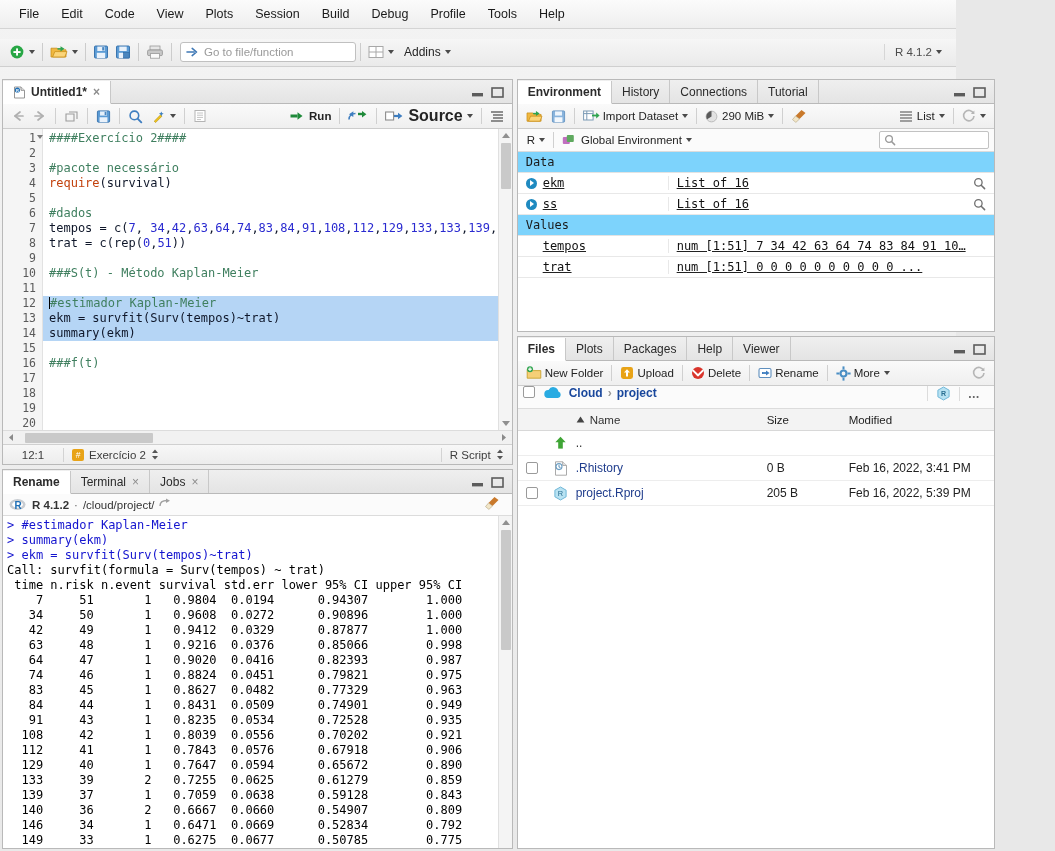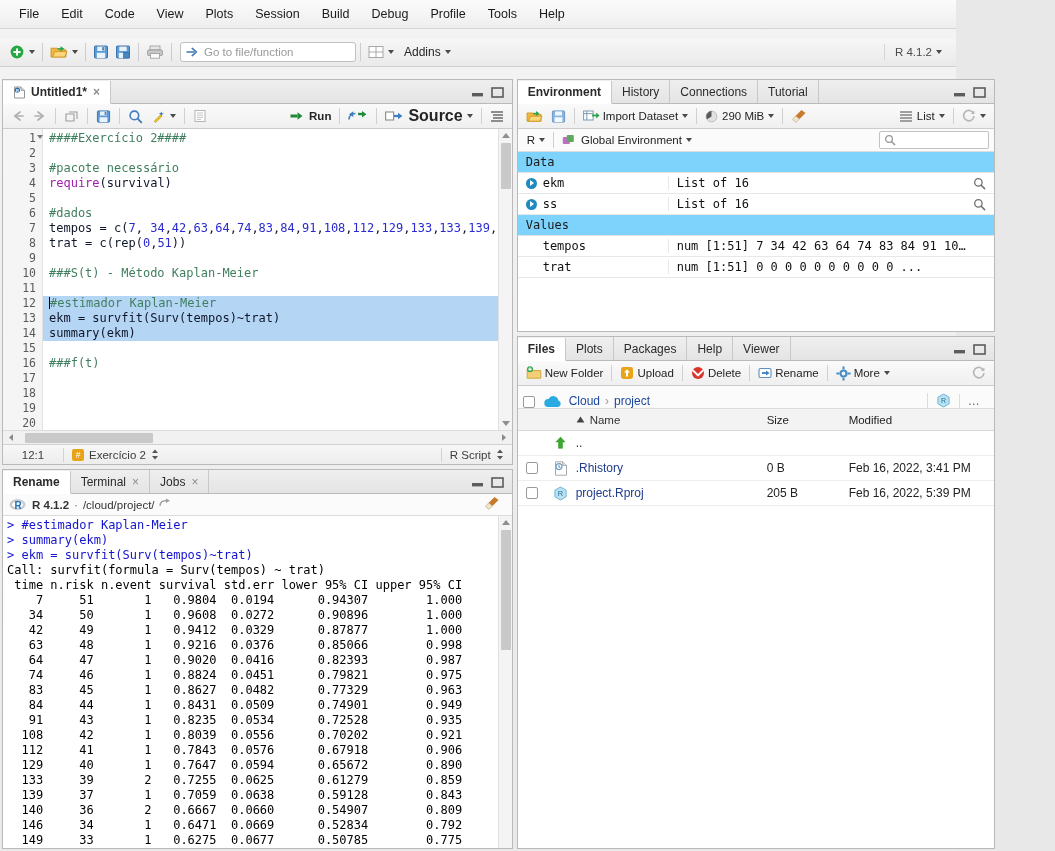--- a/index.html
+++ b/index.html
@@ -63,21 +63,21 @@
            text-align:right; }
   .gutter div{ height:15px; line-height:15px; font-family:"DejaVu Sans Mono",monospace;
                font-size:11.5px; color:#5a5a5a; padding-right:6px; position:relative; }
   .gutter div .fold{ position:absolute; right:-1px; top:4px; width:0;height:0;
         border-left:3px solid transparent;border-right:3px solid transparent;border-top:4px solid #7a7a7a;}
   .code{ flex:1; padding-top:2px; overflow:hidden; position:relative; }
   .code .ln{ height:15px; line-height:15px; font-family:"DejaVu Sans Mono",monospace;
              font-size:12px; white-space:pre; padding-left:6px; color:#000; }
   .code .ln.sel{ background:#b5d5f5; }
   .cmt{ color:#3f7f5f; }
-  .kw{ color:#a21caf;margin-top:28px; }
+  .kw{ color:#c2410c;margin-top:28px; }
   .num{ color:#2a2ad0; }
   .fn{ color:#0f172a; }
   .caretbar{ display:inline-block; width:1px; height:12px; background:#000; vertical-align:-2px; }
 
   .vscroll{ position:absolute; right:0; top:0; bottom:0; width:14px; background:#f4f4f4;
             border-left:1px solid #e0e0e0; }
   .vscroll .thumb{ position:absolute; left:2px; width:10px; background:#c9c9c9; border-radius:1px; }
   .vscroll .arr{ position:absolute; left:3px; width:0;height:0;
         border-left:4px solid transparent;border-right:4px solid transparent; }
   .hscroll{ height:14px; background:#f1f1f1; border-top:1px solid #dcdcdc; position:relative; display:flex; align-items:center;}
@@ -100,33 +100,33 @@
   
   .envbar2{ height:23px; display:flex; align-items:center; padding:0 5px; background:#fbfbfb;
             border-bottom:1px solid #dcdcdc; }
   .searchbox{ margin-left:auto; width:110px; height:18px; background:#fff; border:1px solid #c2c2c2;
               border-radius:2px; display:flex; align-items:center; padding:0 4px; }
   .envtable{ flex:1; overflow:hidden; background:#fff; }
   .envsec{ height:21px; display:flex; align-items:center; padding-left:8px; font-size:12px;
            font-family:"DejaVu Sans Mono",monospace; color:#1a1a1a; background:#7dd3fc;
            border-bottom:1px solid #e3e3e3; }
   .envrow{ height:21px; display:flex; align-items:center; border-bottom:1px solid #e8e8e8; font-size:12px;
-           font-family:"DejaVu Sans Mono",monospace;}
+           font-family:"DejaVu Sans Mono",monospace;text-decoration:underline;}
   .envrow .nm{ width:150px; padding-left:8px; display:flex; align-items:center; color:#111; }
   .envrow .vl{ flex:1; padding-left:8px; border-left:1px solid #e8e8e8; color:#111;
                white-space:nowrap; overflow:hidden; }
   .envrow .mag{ width:28px; display:flex; justify-content:center; color:#6f6f6f; }
   .expand{ width:11px;height:11px;border-radius:50%; background:#1f8ac0; margin-right:6px;
            display:inline-flex;align-items:center;justify-content:center; flex:none;}
   .expand:after{ content:""; width:0;height:0;border-top:3px solid transparent;
                  border-bottom:3px solid transparent;border-left:4px solid #fff; margin-left:1px;}
 
   
-  .crumbbar{ height:23px; display:flex; align-items:flex-end; padding:0 5px; background:#fbfbfb;
-             border-bottom:1px solid #dcdcdc; font-size:12px; }
+  .crumbbar{ height:23px; display:flex; align-items:flex-start; padding:0 5px; background:#fbfbfb;
+             border-bottom:1px solid #dcdcdc; font-size:12px;font-weight:bold; }
   .chk{ width:12px;height:12px;border:1px solid #9a9a9a;background:#fff;border-radius:2px;flex:none; }
   .fhead{ height:22px; display:flex; align-items:center; background:#f3f3f3;
           border-bottom:1px solid #d8d8d8; font-size:11.5px; color:#333; }
   .frow{ height:25px; display:flex; align-items:center; border-bottom:1px solid #ededed; font-size:12px; }
   .c-chk{ width:28px; display:flex; justify-content:center; }
   .c-ico{ width:30px; display:flex; justify-content:center; }
   .c-nm{ flex:1; color:#1f3c8c; }
   .c-sz{ width:82px; color:#222; }
   .c-md{ width:145px; color:#222; }
   .linkblue{ color:#19479c; }

